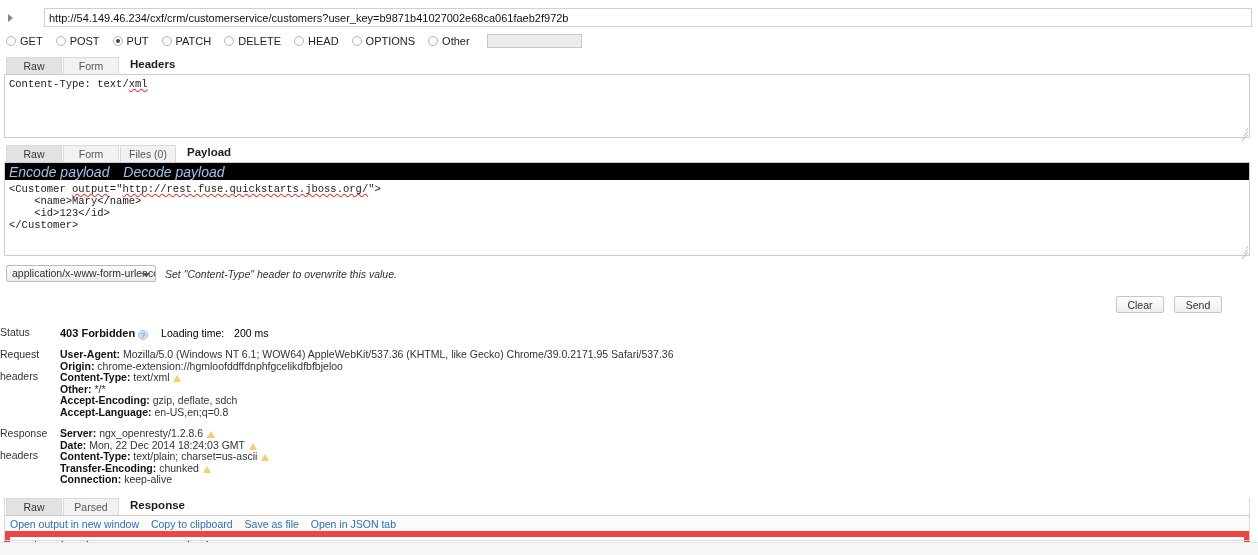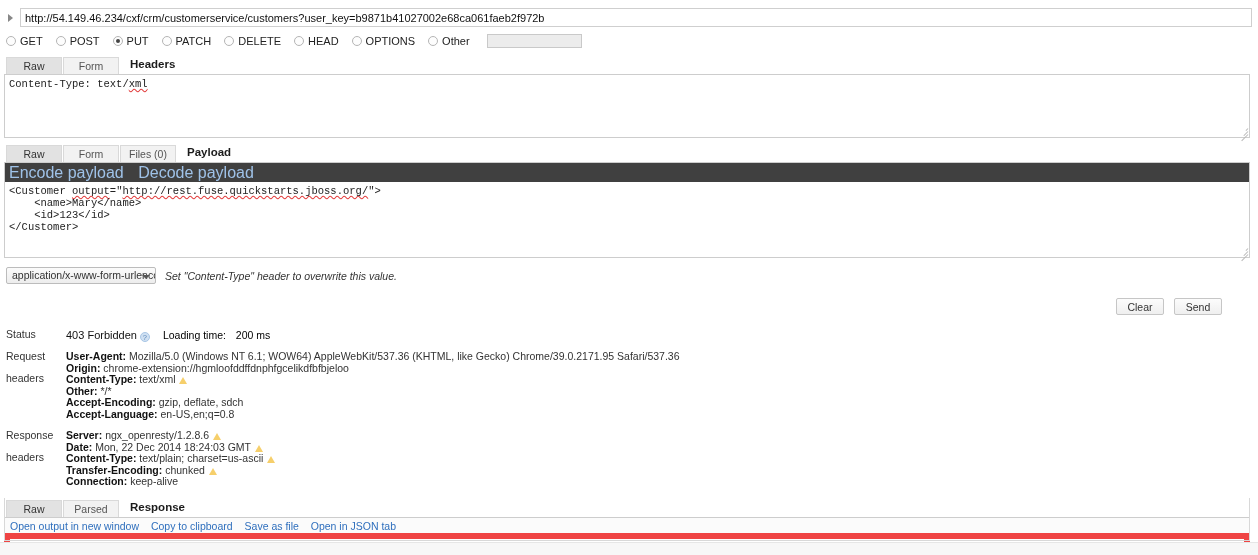--- a/index.html
+++ b/index.html
@@ -43,20 +43,21 @@
     flex: 1 1 auto;
     height: 19px;
     box-sizing: border-box;
     border: 1px solid #cfcfcf;
     background: #ffffff;
     padding: 2px 4px;
     font-family: "Liberation Sans", sans-serif;
     font-size: 11px;
     color: #111;
     outline: none;
+    margin-left: 24px;
   }
 
   
   .method-row {
     display: flex;
     align-items: center;
     padding: 3px 16px 6px 6px;
     font-size: 11px;
   }
   .radio-item {
@@ -171,23 +172,24 @@
     text-decoration-color: #e23b3b;
     text-decoration-style: wavy;
     text-decoration-skip-ink: none;
   }
 
   
   .codec-bar {
     margin: 0 8px 0 4px;
     border: 1px solid #cdcdcd;
     border-bottom: none;
-    background: #404040;
+    background: #000000;
     padding: 1px 4px 0 4px;
-    font-size: 16px;
+    font-size: 14px;
+    font-style: italic;
   }
   .codec-link {
     color: #9fc2e8;
     margin-right: 10px;
     cursor: default;
   }
 
   
   .ctype-row {
     display: flex;
@@ -240,21 +242,21 @@
     color: #333;
     border: 1px solid #c6c6c6;
     border-radius: 2px;
     background: linear-gradient(#fcfcfc, #efefef);
     margin-left: 10px;
     box-sizing: border-box;
   }
 
   
   .info {
-    margin: 14px 0 0 6px;
+    margin: 14px 0 0 0;
     font-size: 10.5px;
   }
   .info-row {
     display: flex;
     margin-bottom: 9px;
   }
   .info-label {
     width: 60px;
     flex: 0 0 60px;
     color: #333;
@@ -282,21 +284,21 @@
   .warn-icon {
     display: inline-block;
     width: 0; height: 0;
     border-left: 4px solid transparent;
     border-right: 4px solid transparent;
     border-bottom: 7px solid #f6cf6b;
     margin-left: 4px;
     vertical-align: -1px;
   }
   .status-code {
-    font-weight: normal;
+    font-weight: bold;
     font-size: 11px;
     color: #111;
   }
 
   
   .out-links {
     margin: 0 8px 0 4px;
     border: 1px solid #cdcdcd;
     border-bottom: none;
     background: #fbfbfb;

